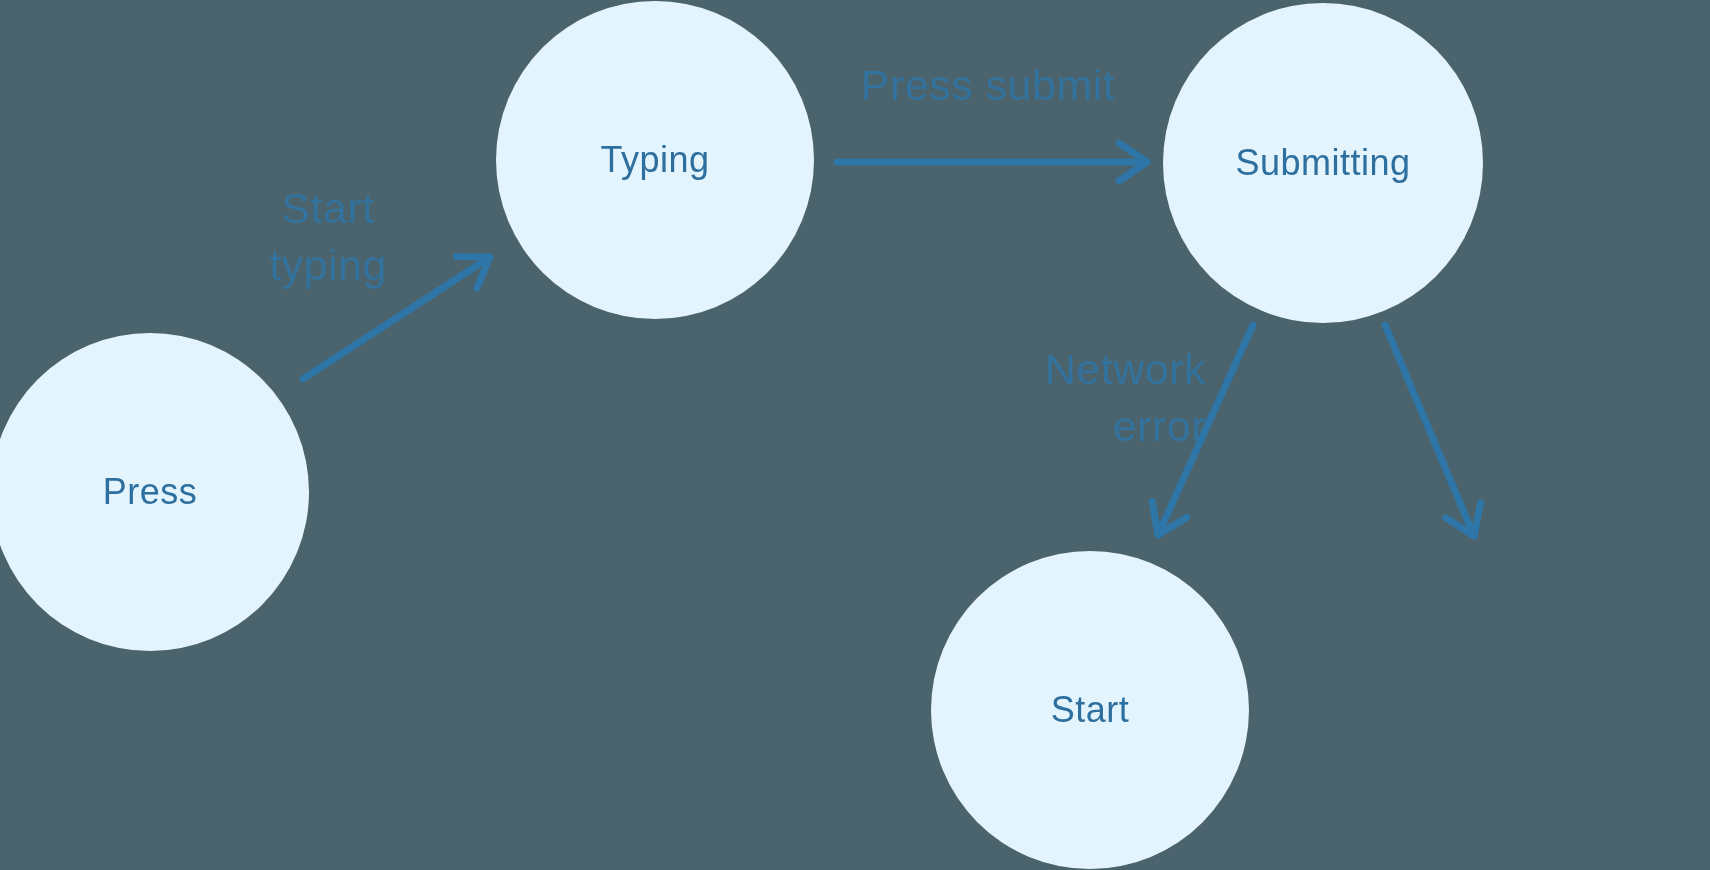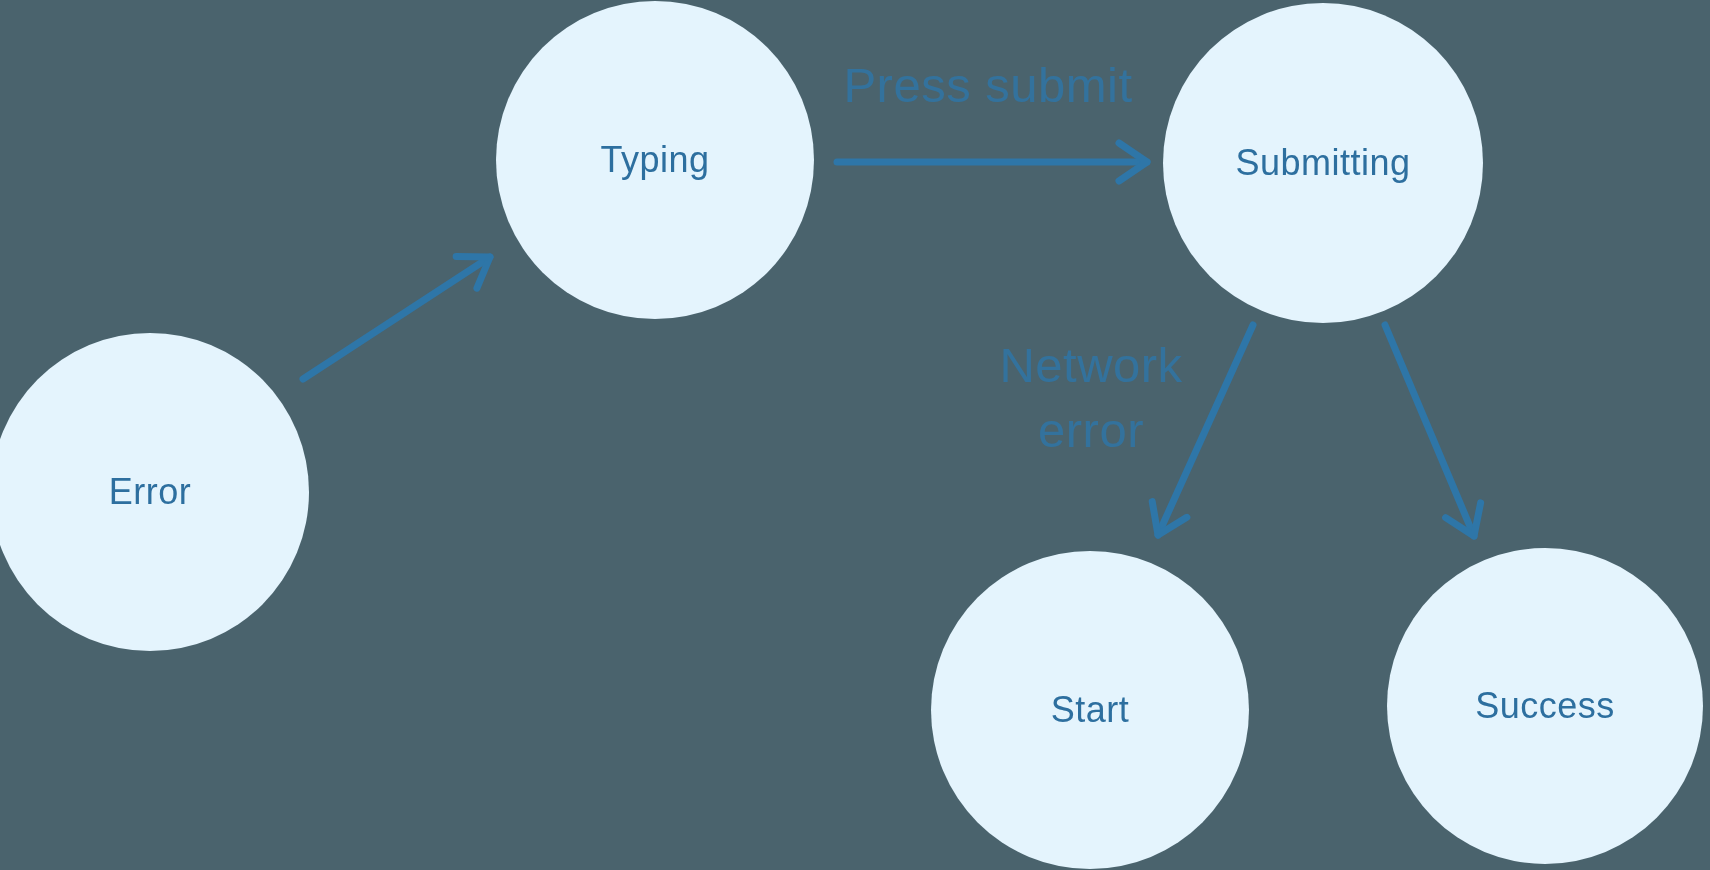--- a/index.html
+++ b/index.html
@@ -47,72 +47,70 @@
     color:var(--node-text);
     font-size:36px;
     letter-spacing:0.5px;
   }
   .edge-label{
     position:absolute;
     transform:translate(-50%,-50%);
     text-align:center;
     color:var(--edge-label);
     opacity:0.82;
-    font-size:49px;
+    font-size:43px;
     line-height:1.32;
     letter-spacing:0.5px;
   }
   
   .node-empty     {left:-9px;  top:333px; width:318px; height:318px;}
   .node-typing    {left:496px; top:1px;   width:318px; height:318px;}
   .node-submitting{left:1163px;top:3px;   width:320px; height:320px;}
   .node-error     {left:931px; top:551px; width:318px; height:318px;}
   .node-success   {left:1387px;top:548px; width:316px; height:316px;}
   
   .label-start-typing   {left:328px; top:237px; width:180px;}
   .label-press-submit   {left:988px; top:85px;  width:420px;}
-  .label-network-error  {left:1091px;top:398px; width:230px;}
+  .label-network-error  {left:1091px;top:398px; width:230px;text-align:right;}
   .label-network-success{left:1547px;top:398px; width:240px;}
 </style>
 </head>
 <body>
 
 <div class="canvas">
 
   <svg class="edges" width="1710" height="870" viewBox="0 0 1710 870" xmlns="http://www.w3.org/2000/svg">
     <defs>
       <marker id="chev" markerUnits="userSpaceOnUse" markerWidth="80" markerHeight="80" refX="0" refY="0" orient="auto" viewBox="-40 -40 80 80">
         <path class="arrowhead-path" d="M -28 -19 L 0 0 L -28 19"></path>
       </marker>
     </defs>
     <line x1="303" y1="379" x2="490" y2="257" marker-end="url(#chev)"></line>
     <line x1="837" y1="162" x2="1147" y2="162" marker-end="url(#chev)"></line>
     <line x1="1253" y1="325" x2="1158" y2="535" marker-end="url(#chev)"></line>
     <line x1="1385" y1="325" x2="1474" y2="536" marker-end="url(#chev)"></line>
   </svg>
 
   <div class="node node-empty">
-    <span class="node-label">Error</span>
+    <span class="node-label">Press</span>
   </div>
 
   <div class="node node-typing">
     <span class="node-label">Typing</span>
   </div>
 
   <div class="node node-submitting">
     <span class="node-label">Submitting</span>
   </div>
 
   <div class="node node-error">
     <span class="node-label">Start</span>
   </div>
 
-  <div class="node node-success">
-    <span class="node-label">Success</span>
-  </div>
 
+  <div class="edge-label label-start-typing">Start typing</div>
 
   <div class="edge-label label-press-submit">Press submit</div>
 
   <div class="edge-label label-network-error">Network error</div>
 
 
 </div>
 
 </body></html>

